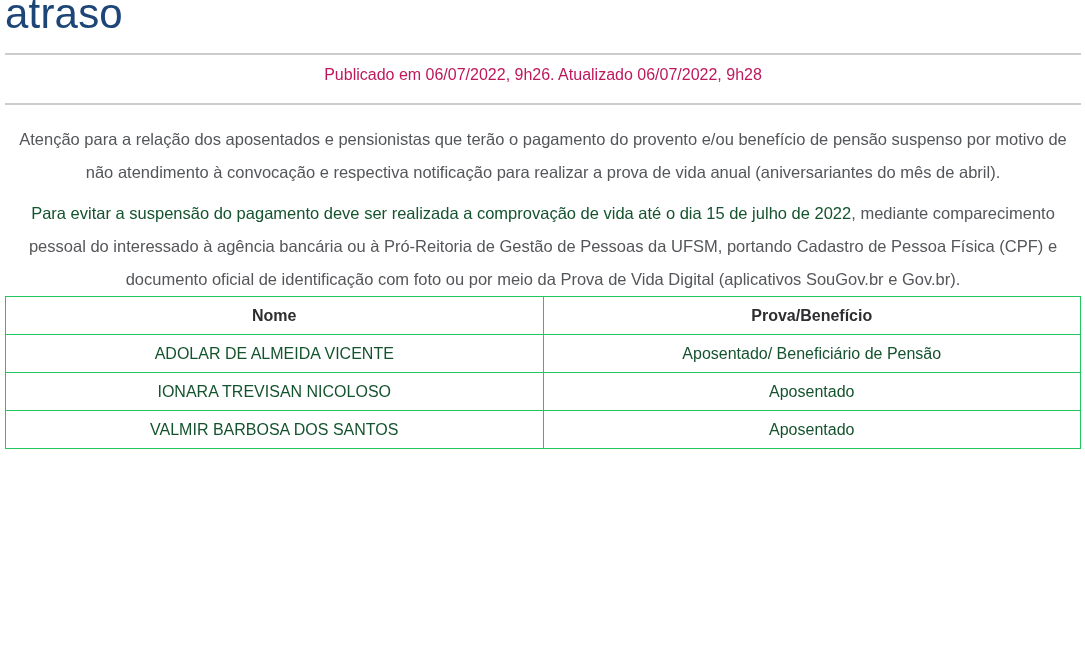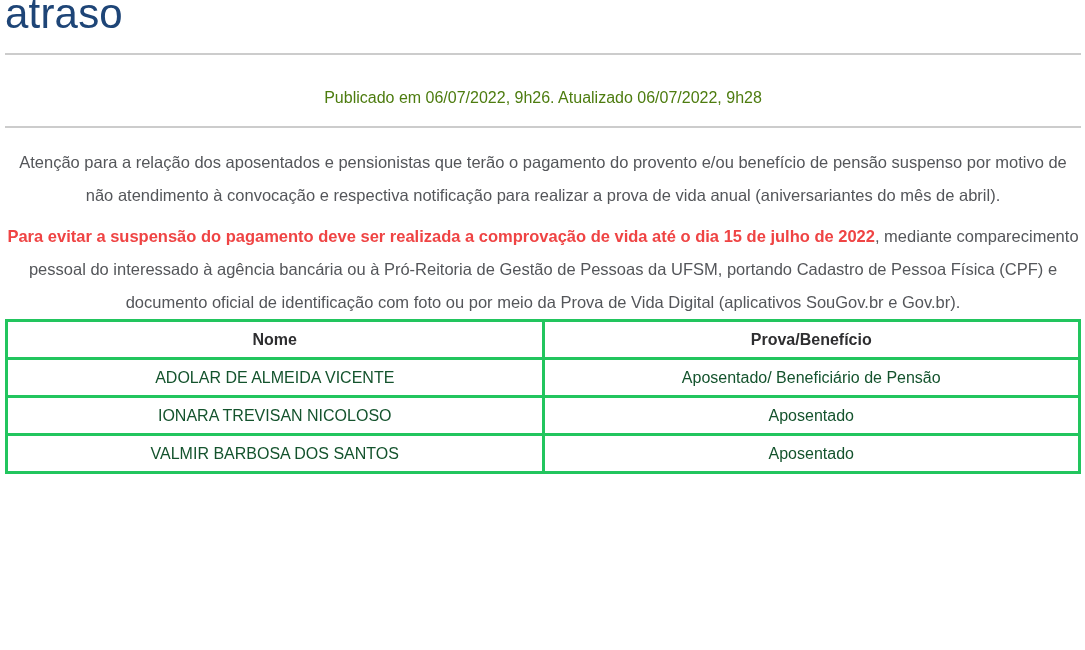--- a/index.html
+++ b/index.html
@@ -24,49 +24,49 @@
 
   .divider {
     border: none;
     border-top: 2px solid #cccccc;
     height: 0;
   }
   .divider-top { margin-top: 17px; }
   .divider-under-meta { margin-top: 18px; }
 
   .publish-info {
-    margin-top: 32px;
+    margin-top: 9px;
     text-align: center;
     font-size: 16px;
     line-height: 21px;
-    color: #4d7c0f;
+    color: #be185d;
   }
 
   .body-paragraph {
     font-size: 16.5px;
     line-height: 33px;
     color: #54565a;
     text-align: center;
   }
   .intro-paragraph { margin-top: 18px; }
   .deadline-paragraph { margin-top: 8px; }
   .emphasis {
-    font-weight: 700;
-    color: #ef4444;
+    font-weight: 400;
+    color: #14532d;
   }
 
   .benefits-table {
     width: 100%;
     border-collapse: collapse;
     table-layout: fixed;
     margin-top: 0;
   }
   .benefits-table th,
   .benefits-table td {
-    border: 3px solid #22c55e;
+    border: 1px solid #22c55e;
     height: 38px;
     text-align: center;
     vertical-align: middle;
     font-size: 16px;
     overflow: hidden;
     white-space: nowrap;
   }
   .benefits-table th {
     font-weight: 700;
     color: #2e2e30;

